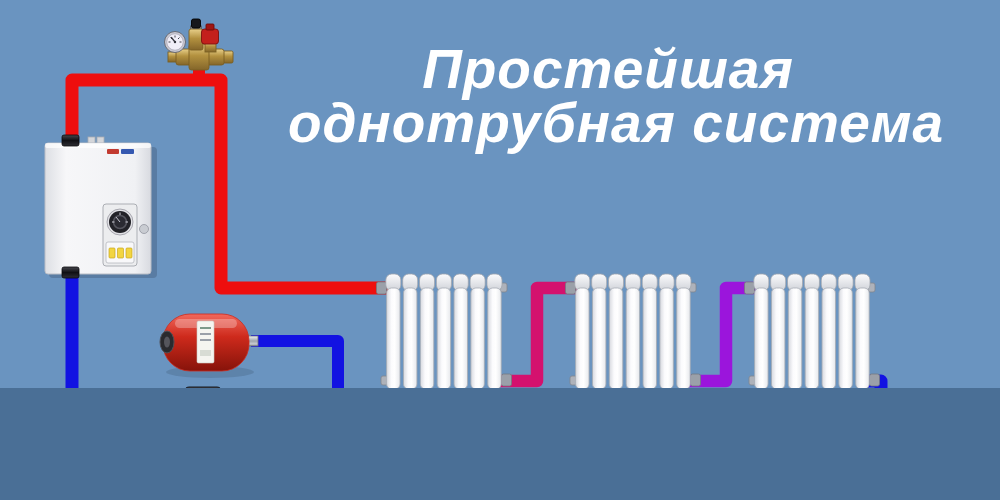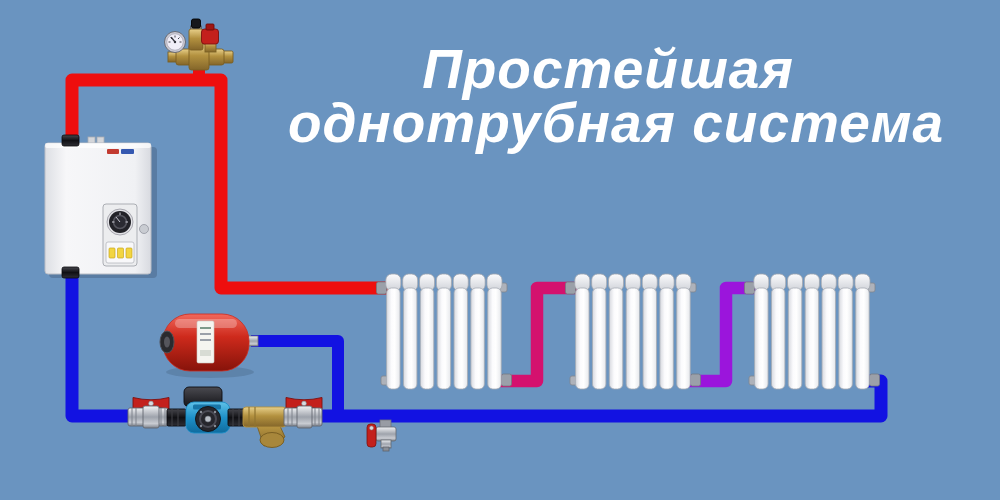--- a/index.html
+++ b/index.html
@@ -1,16 +1,16 @@
 <!DOCTYPE html>
 <html><head>
 <meta charset="utf-8">
 <style>
   html,body{margin:0;padding:0;background:#4a6f96;}
-  .stage{width:1000px;height:500px;position:relative;overflow:hidden;}
+  .stage{width:1000px;height:388px;position:relative;overflow:hidden;}
   svg{display:block;}
   .title-text{
     font-family:"Liberation Sans","DejaVu Sans",sans-serif;
     font-weight:bold;
     font-style:italic;
     font-size:55px;
     letter-spacing:1px;
   }
 </style>
 </head>

